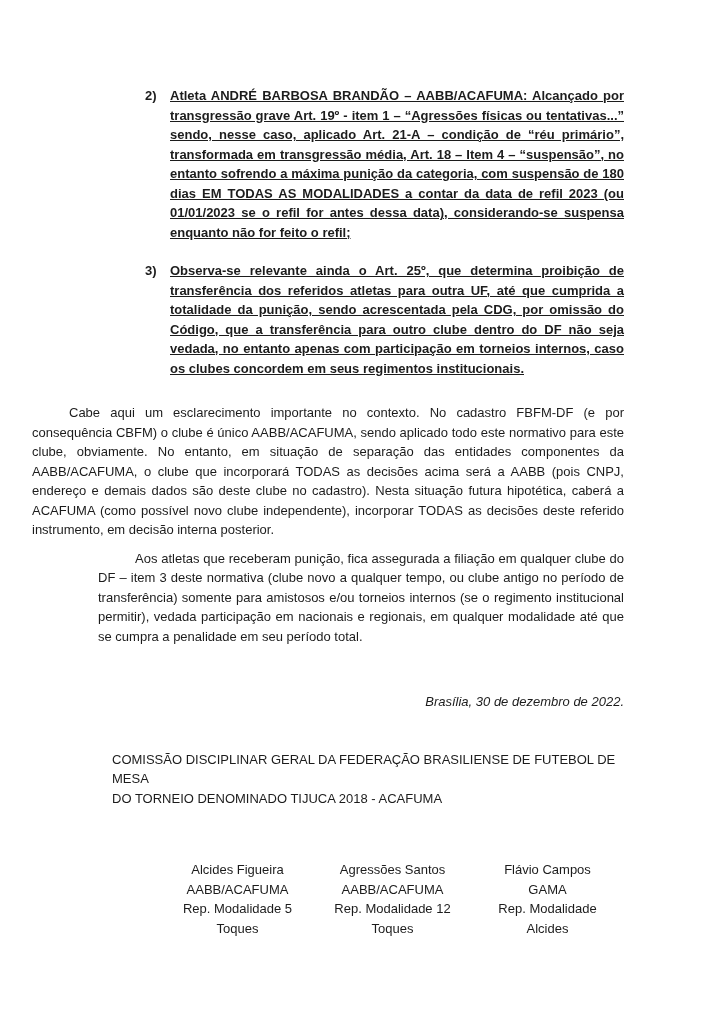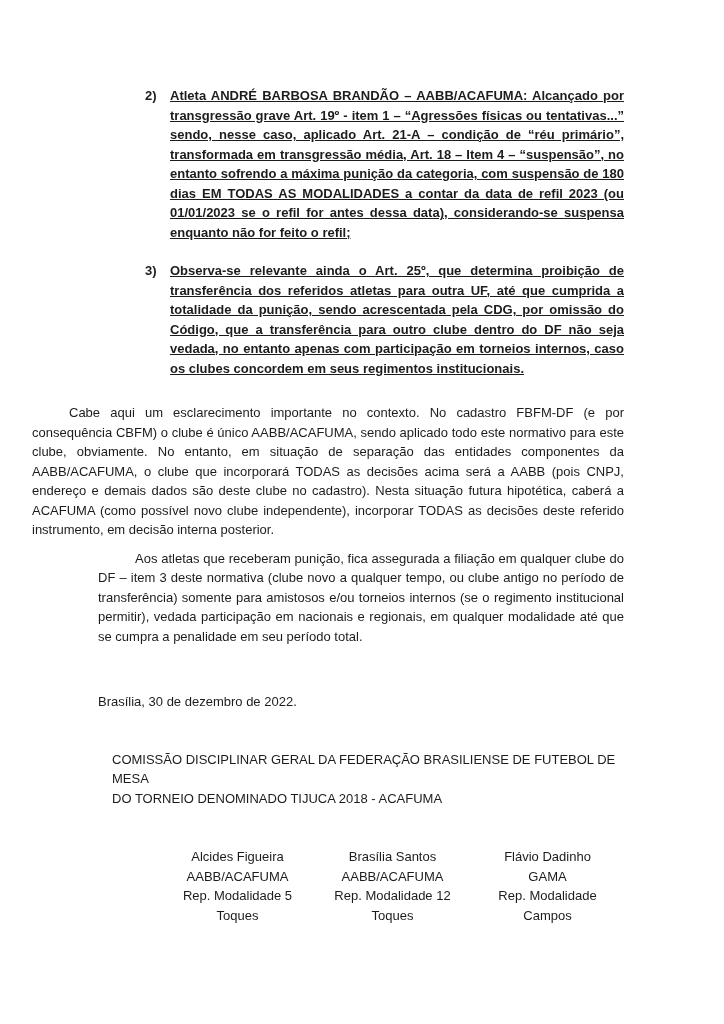--- a/index.html
+++ b/index.html
@@ -40,29 +40,31 @@
   }
   .para {
     margin: 0 100px 0 98px;
     text-align: justify;
     text-indent: 37px;
   }
   .para-1 { margin-top: 25px; margin-left: 32px; }
   .para-2 { margin-top: 9px; }
   .dateline {
     margin: 46px 100px 0 98px;
+    text-align: right;
+    font-style: italic;
   }
   .committee {
     margin: 38px 88px 0 112px;
     text-align: left;
   }
   .signatures {
     display: flex;
     margin-left: 160px;
-    margin-top: 39px;
+    margin-top: 52px;
   }
   .sig-col {
     width: 155px;
     text-align: center;
   }
 </style>
 </head>
 <body>
 
 <div class="page">
@@ -90,26 +92,26 @@
   </div>
 
   <div class="signatures">
     <div class="sig-col">
       <div>Alcides Figueira</div>
       <div>AABB/ACAFUMA</div>
       <div>Rep. Modalidade 5</div>
       <div>Toques</div>
     </div>
     <div class="sig-col">
-      <div>Brasília Santos</div>
+      <div>Agressões Santos</div>
       <div>AABB/ACAFUMA</div>
       <div>Rep. Modalidade 12</div>
       <div>Toques</div>
     </div>
     <div class="sig-col">
-      <div>Flávio Dadinho</div>
+      <div>Flávio Campos</div>
       <div>GAMA</div>
       <div>Rep. Modalidade</div>
-      <div>Campos</div>
+      <div>Alcides</div>
     </div>
   </div>
 
 </div>
 
 </body></html>

